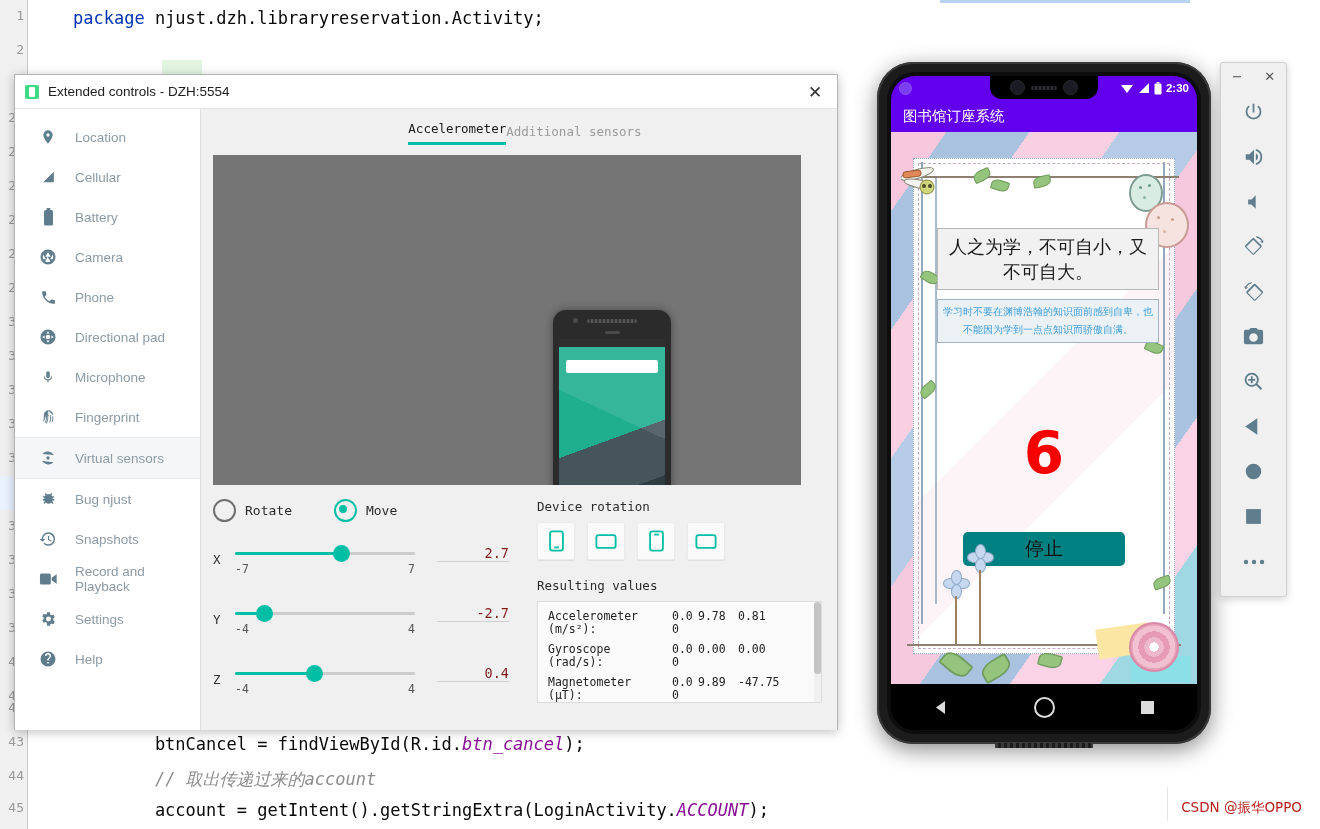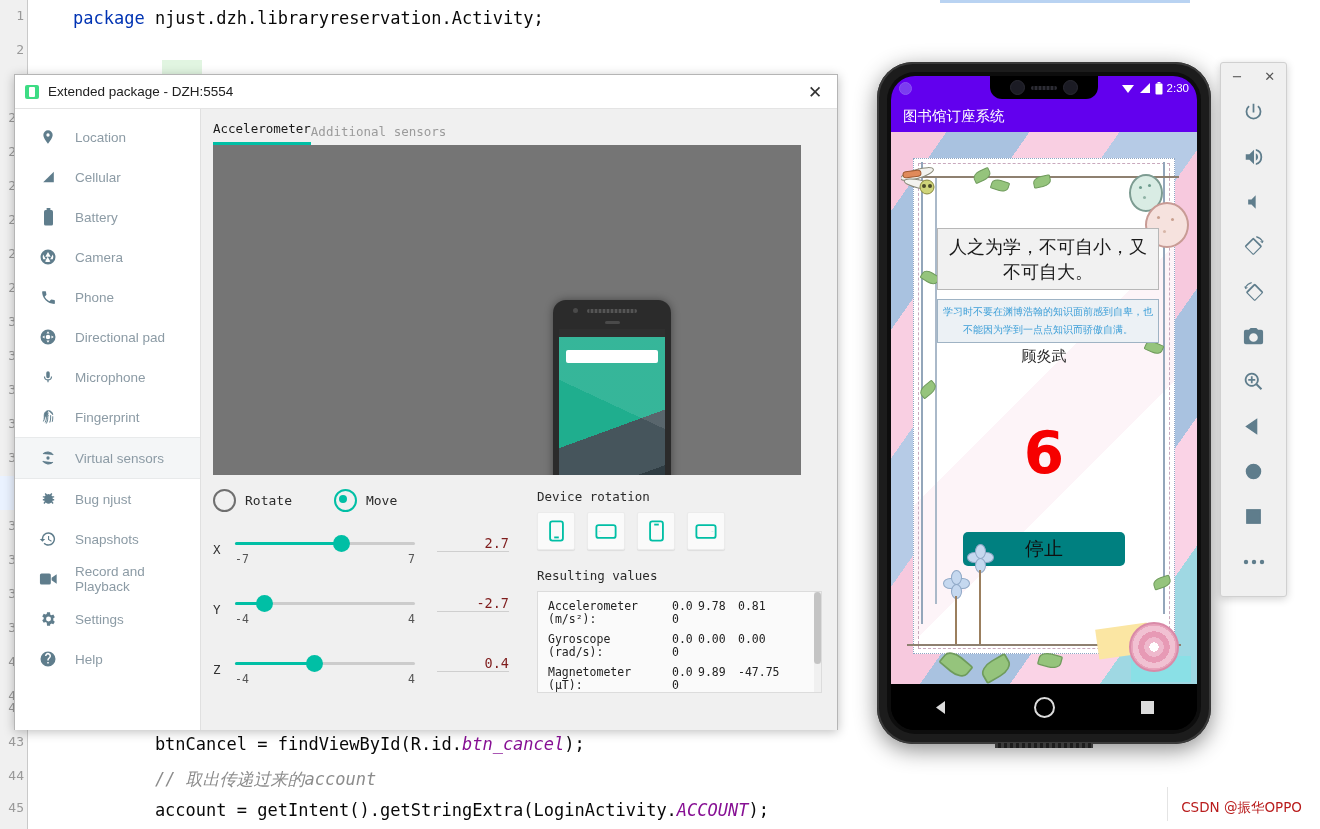--- a/index.html
+++ b/index.html
@@ -62,21 +62,21 @@
   .side-item{
     height:40px;display:flex;align-items:center;padding-left:22px;cursor:pointer;
     color:#8c9ba5;font-size:13.5px;
   }
   .side-item .sic{width:22px;height:20px;margin-right:16px;flex:0 0 auto;display:flex;align-items:center;justify-content:center;}
   .side-item.active{background:#f4f6f7;border-top:1px solid #e8eaeb;border-bottom:1px solid #e8eaeb;}
   .side-item svg{fill:#5f7d8c;}
 
   
   #ext-content{flex:1;background:#f0f0f0;padding:12px 0 0 12px;position:relative;}
-  #tabs{display:flex;align-items:flex-end;margin-bottom:0;}
+  #tabs{display:flex;align-items:flex-end;margin-bottom:10px;justify-content:center;}
   .tab{
     font-family:"DejaVu Sans Mono", monospace;font-size:12.5px;color:#3b3b3b;
     padding-bottom:6px;cursor:pointer;
   }
   .tab.active{border-bottom:3px solid #00bfa5;color:#1a1a1a;}
   .tab.inactive{color:#9b9b9b;}
 
   
   #device-preview{
     width:588px;height:330px;background:#757575;position:relative;overflow:hidden;
@@ -160,21 +160,21 @@
   #notch .nsp{width:26px;height:4px;border-radius:2px;
     background-image:repeating-linear-gradient(90deg,#2d2d35 0 2px,#151519 2px 4px);}
 
   #statusbar{
     position:absolute;left:0;top:0;right:0;height:24px;background:#6200ee;z-index:5;
     display:flex;align-items:center;justify-content:space-between;padding:0 8px;
   }
   #sb-left{width:11px;height:11px;border-radius:50%;background:#7b3df0;border:1px solid #8a52f5;}
   #sb-right{display:flex;align-items:center;gap:4px;color:#fff;font-size:11px;}
   #sb-right svg{fill:#fff;}
-  #clock{font-size:11.5px;font-weight:normal;color:#fff;font-family:"Liberation Sans",sans-serif;}
+  #clock{font-size:11.5px;font-weight:bold;color:#fff;font-family:"Liberation Sans",sans-serif;}
 
   #appbar{
     position:absolute;left:0;top:24px;right:0;height:32px;background:#6200ee;z-index:4;
     display:flex;align-items:center;padding-left:12px;
   }
   #appbar-title{color:#ffffff;font-size:14.5px;font-family:"DejaVu Sans",sans-serif;}
 
   #app-body{
     position:absolute;left:0;top:56px;right:0;bottom:46px;overflow:hidden;
     background:
@@ -312,21 +312,21 @@
 <div class="hl-block" style="left: 0px; top: 476px; width: 18px; height: 34px;"></div>
     <div class="hl-green" style="left: 162px; top: 60px; width: 40px; height: 14px;"></div>
   </div>
 
 <div id="ext-window">
   <div id="ext-titlebar">
     <div id="app-icon">
       <div class="outer"></div>
         <div class="inner"></div>
     </div>
-    <div id="ext-title">Extended package - DZH:5554</div>
+    <div id="ext-title">Extended controls - DZH:5554</div>
     <div id="ext-close">✕</div>
   </div>
 
   <div id="ext-body">
     <div id="ext-sidebar">
         <div class="side-item">
           <span class="sic">
             <svg width="16" height="18" viewBox="0 0 24 24">
               <path d="M12 2a7 7 0 0 0-7 7c0 5 7 13 7 13s7-8 7-13a7 7 0 0 0-7-7zm0 9.5A2.5 2.5 0 1 1 12 6.5a2.5 2.5 0 0 1 0 5z"></path>
             </svg>
@@ -653,21 +653,20 @@
           <span class="dot" style="left:12px;top:20px;background:#8fb3a6;"></span>
         </div>
         <div id="ball2">
           <span class="dot" style="left:10px;top:12px;background:#c9a08f;"></span>
           <span class="dot" style="left:24px;top:14px;background:#c9a08f;"></span>
           <span class="dot" style="left:16px;top:26px;background:#d8b6a8;"></span>
         </div>
 
         <div id="quote-main">人之为学，不可自小，又不可自大。</div>
         <div id="quote-sub">学习时不要在渊博浩翰的知识面前感到自卑，也不能因为学到一点点知识而骄傲自满。</div>
-        <div id="quote-author">顾炎武</div>
         <div id="countdown">6</div>
         <div id="stop-btn">停止</div>
 
         <div class="flower" style="left:52px;bottom:86px;">
           <div class="pet" style="left:0px;top:6px;"></div>
           <div class="pet" style="left:12px;top:6px;"></div>
           <div class="pet" style="left:6px;top:0px;transform:rotate(90deg);"></div>
           <div class="pet" style="left:6px;top:14px;transform:rotate(90deg);"></div>
         </div>
         <div class="stem" style="left:64px;bottom:40px;height:48px;"></div>

